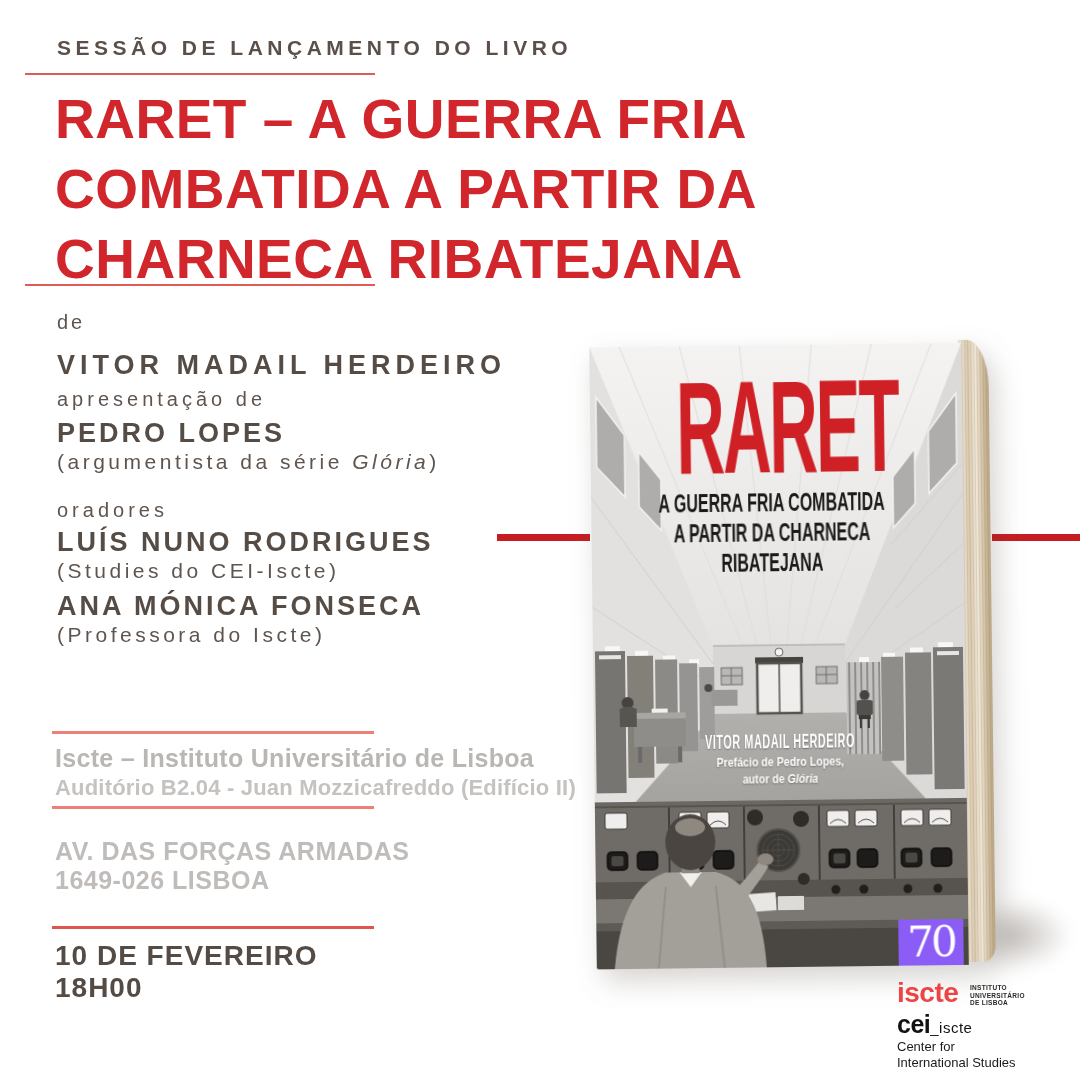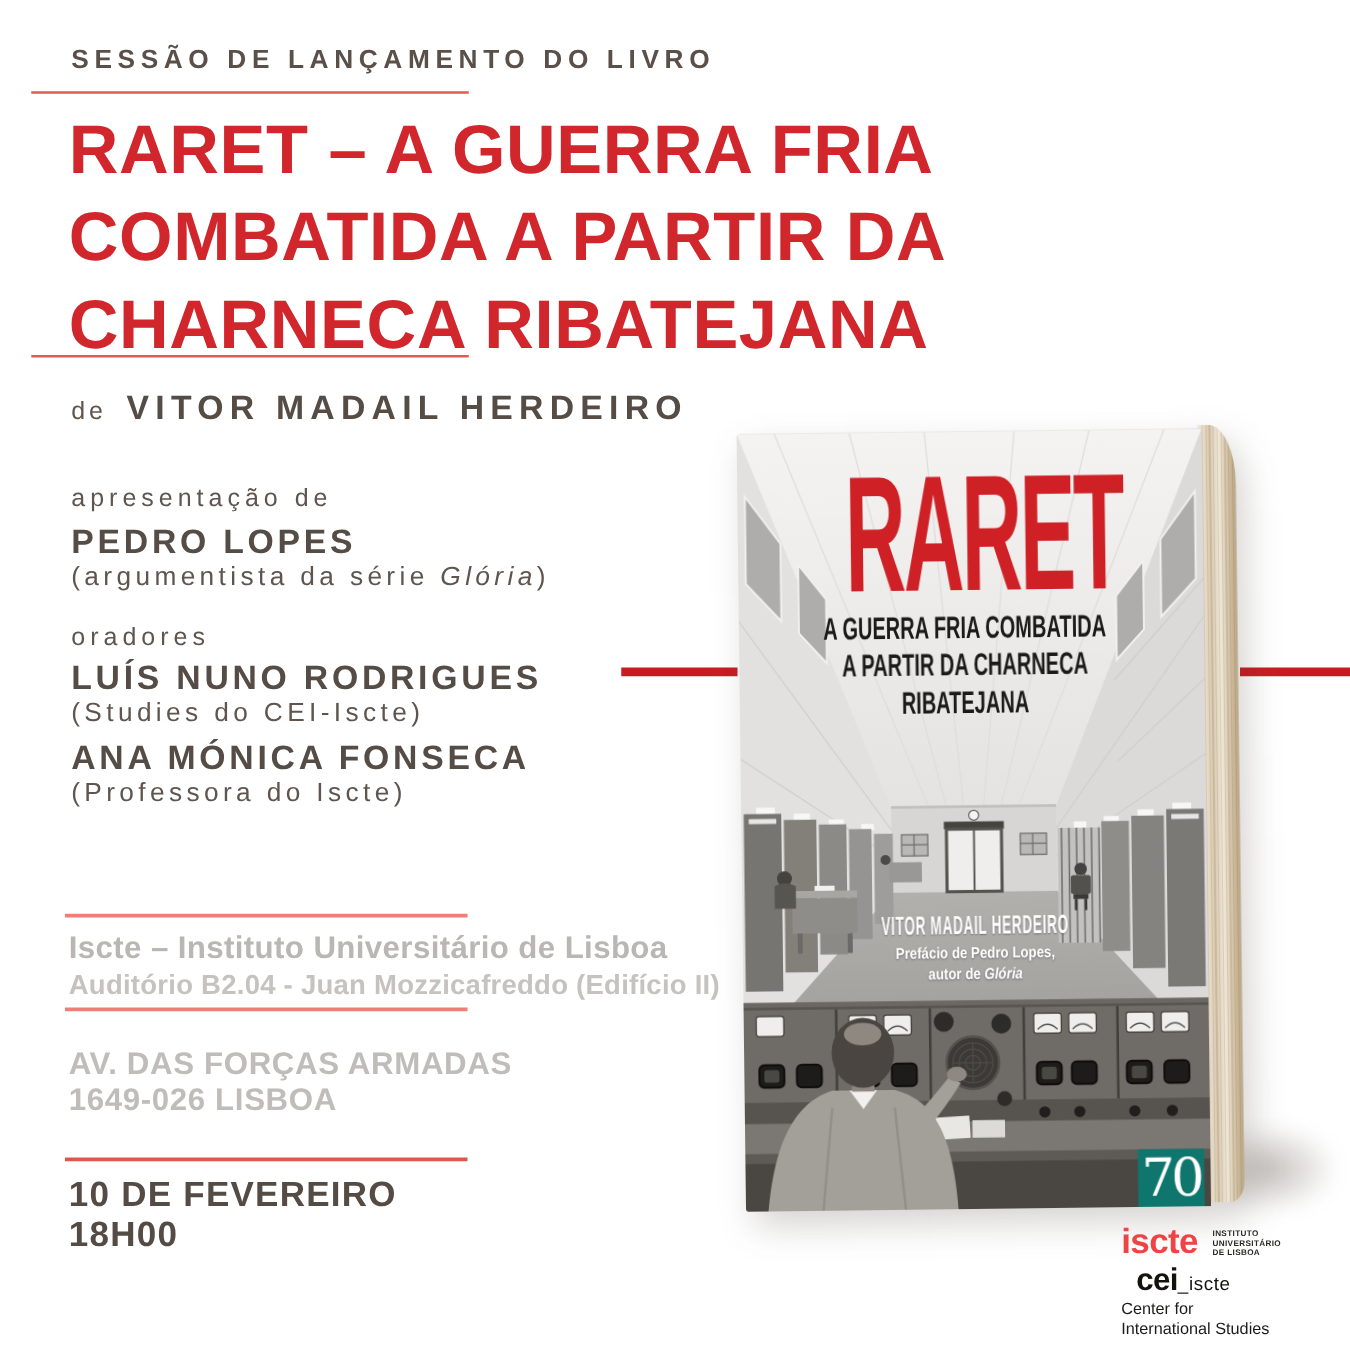--- a/index.html
+++ b/index.html
@@ -5,21 +5,21 @@
   * { margin:0; padding:0; box-sizing:border-box; }
   html,body { background:#ffffff; }
   body { width:1080px; height:1080px; font-family:"Liberation Sans", sans-serif; }
   .poster { position:relative; width:1080px; height:1080px; background:#ffffff; overflow:hidden; }
   .abs { position:absolute; }
 
   
   .kicker { left:57px; top:36px; font-size:21px; font-weight:700; letter-spacing:4.5px; color:#5a4f49; }
   .main-title { left:55px; top:84px; font-size:55px; font-weight:700; letter-spacing:0.5px;
                 color:#d0262c; line-height:70px; }
-  .byline { left:57px; top:311px; display:flex; align-items:baseline; gap:16px; }
+  .byline { left:57px; top:311px; display:flex; align-items:baseline; gap:16px;flex-direction:column; }
   .byline .de { font-size:20px; letter-spacing:3px; color:#5f554e; }
   .byline .name { font-size:27px; font-weight:700; letter-spacing:5px; color:#564c46; }
 
   .small-label { font-size:20px; letter-spacing:4px; color:#5f554e; }
   .person-name { font-size:27px; font-weight:700; letter-spacing:3px; color:#564c46; }
   .person-role { font-size:21px; letter-spacing:3.5px; color:#5f554e; }
   .pres-label { left:57px; top:388px; }
   .pres-name  { left:57px; top:418px; }
   .pres-role  { left:57px; top:450px; }
   .spk-label  { left:57px; top:499px; }
@@ -70,29 +70,29 @@
     font-size:25px; font-weight:700; line-height:30px; color:#1b1a19;
     transform:scaleX(0.64); transform-origin:50% 0; white-space:nowrap; }
   .cv-author { position:absolute; left:0; right:0; top:385px; text-align:center;
     font-size:21px; font-weight:700; line-height:21px; letter-spacing:1px; color:#ffffff;
     transform:scaleX(0.52); transform-origin:50% 0; white-space:nowrap;
     text-shadow:0 1px 2px rgba(0,0,0,0.35); }
   .cv-preface { position:absolute; left:0; right:0; top:409px; text-align:center;
     font-size:12.5px; font-weight:700; line-height:17px; color:#ffffff;
     transform:scaleX(0.85); transform-origin:50% 0; white-space:nowrap;
     text-shadow:0 1px 2px rgba(0,0,0,0.35); }
-  .pub70 { position:absolute; right:5px; bottom:-1px; width:53px; height:47px;
-    background:#0f766e; color:#ffffff; display:flex; align-items:center; justify-content:center;
+  .pub70 { position:absolute; right:5px; bottom:-1px; width:65px; height:47px;
+    background:#8b5cf6; color:#ffffff; display:flex; align-items:center; justify-content:center;
     font-family:"DejaVu Serif", serif; font-size:42px; letter-spacing:-3px; line-height:1; padding-bottom:2px; }
 
   
   .logo-iscte { left:897px; top:977px; font-size:28px; font-weight:700; letter-spacing:-0.5px; color:#ef4444; }
   .logo-iscte-sub { left:970px; top:984px; font-size:6.5px; line-height:7.5px; font-weight:700;
                     letter-spacing:0.3px; color:#2a2927; }
-  .logo-cei { left:897px; top:1010px; color:#131210; display:flex; align-items:baseline;margin-left:12px; }
+  .logo-cei { left:897px; top:1010px; color:#131210; display:flex; align-items:baseline; }
   .logo-cei .cei { font-size:25px; font-weight:700; letter-spacing:-0.5px; }
   .logo-cei .suffix { font-size:15px; font-weight:400; letter-spacing:0.5px; }
   .logo-center { left:897px; top:1039px; font-size:13px; line-height:16px; font-weight:400; color:#1c1b1a; }
 </style>
 </head>
 <body>
 
 <div class="poster">
 
   <div class="abs kicker">SESSÃO DE LANÇAMENTO DO LIVRO</div>

